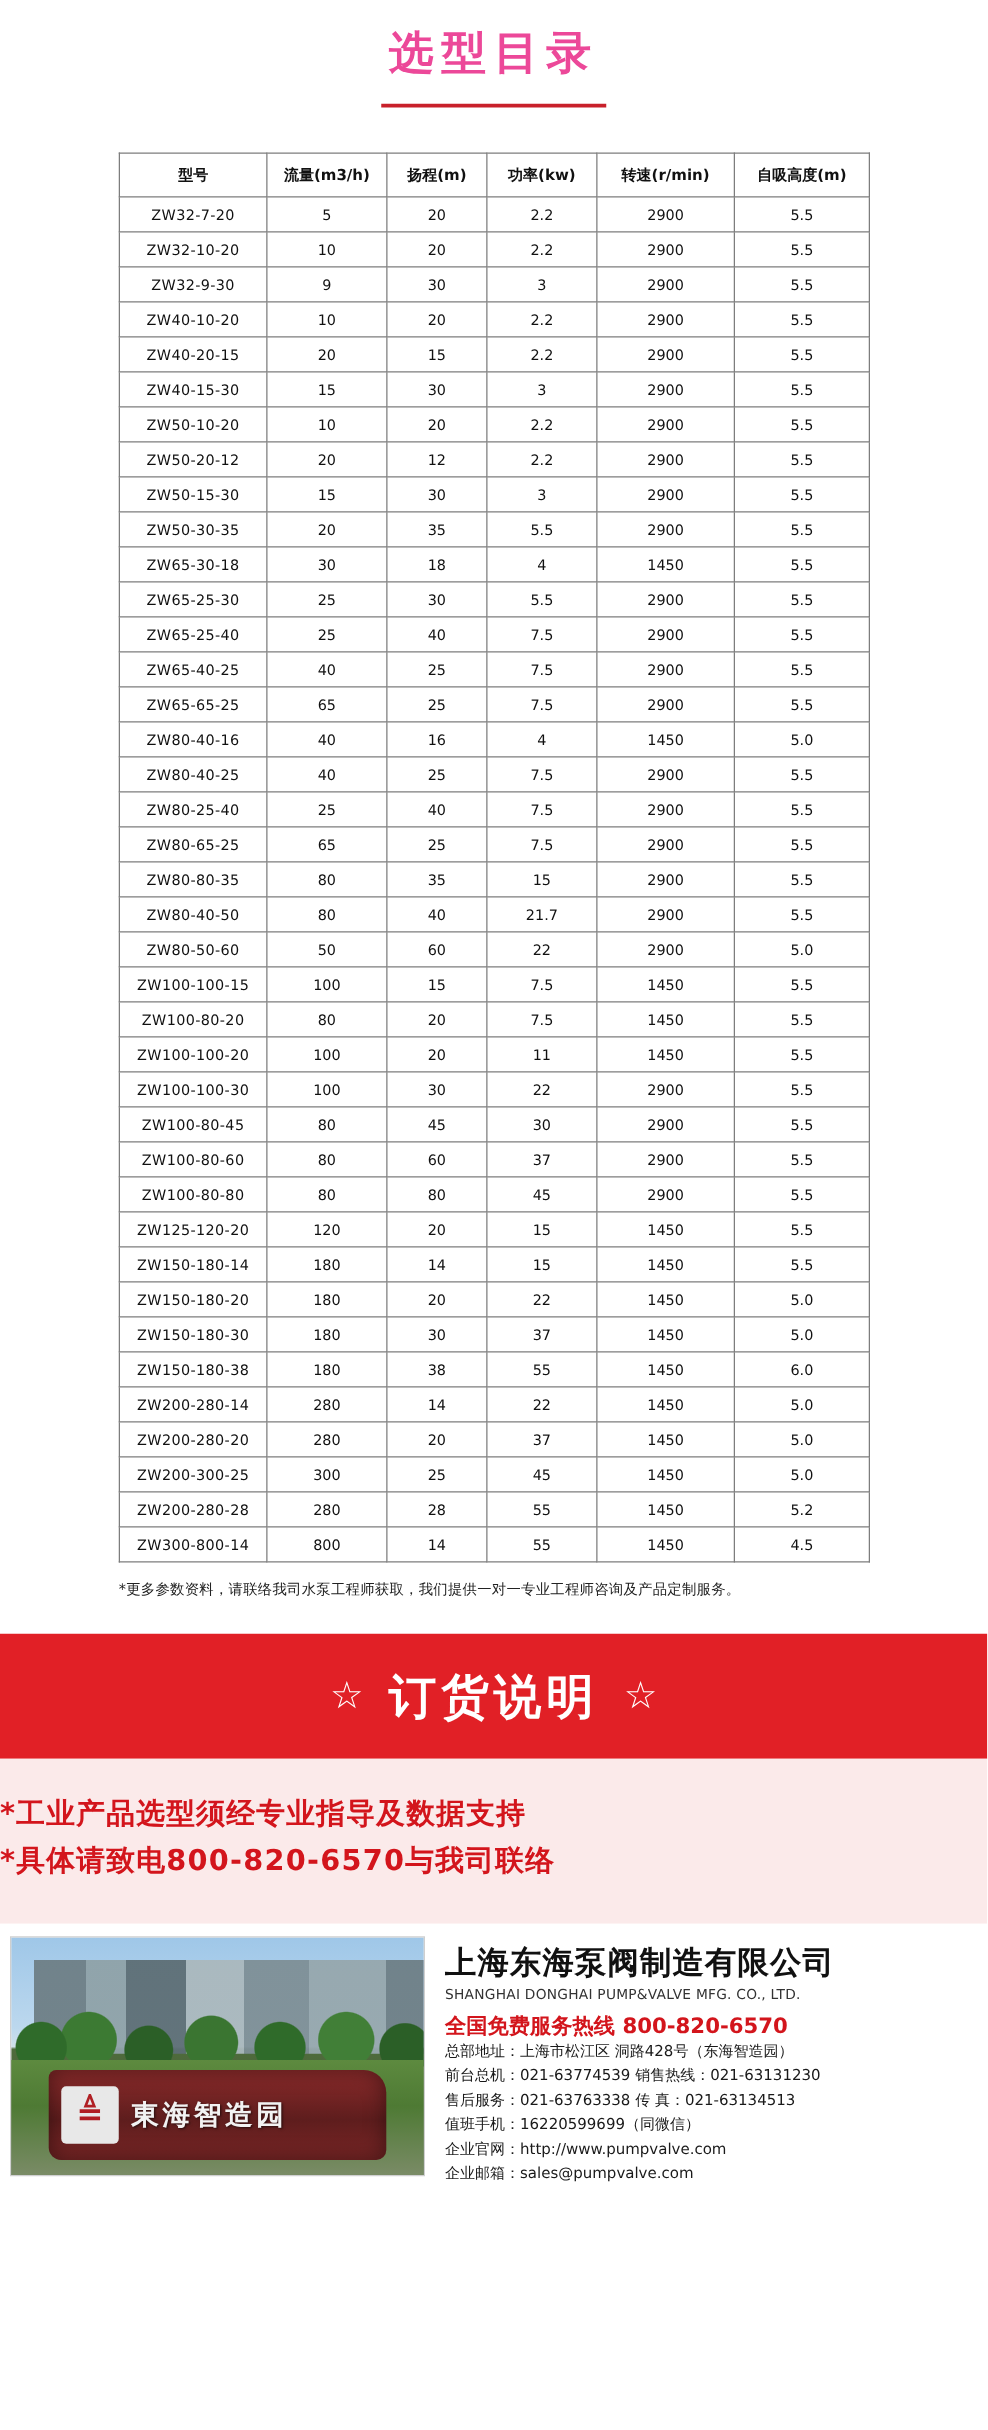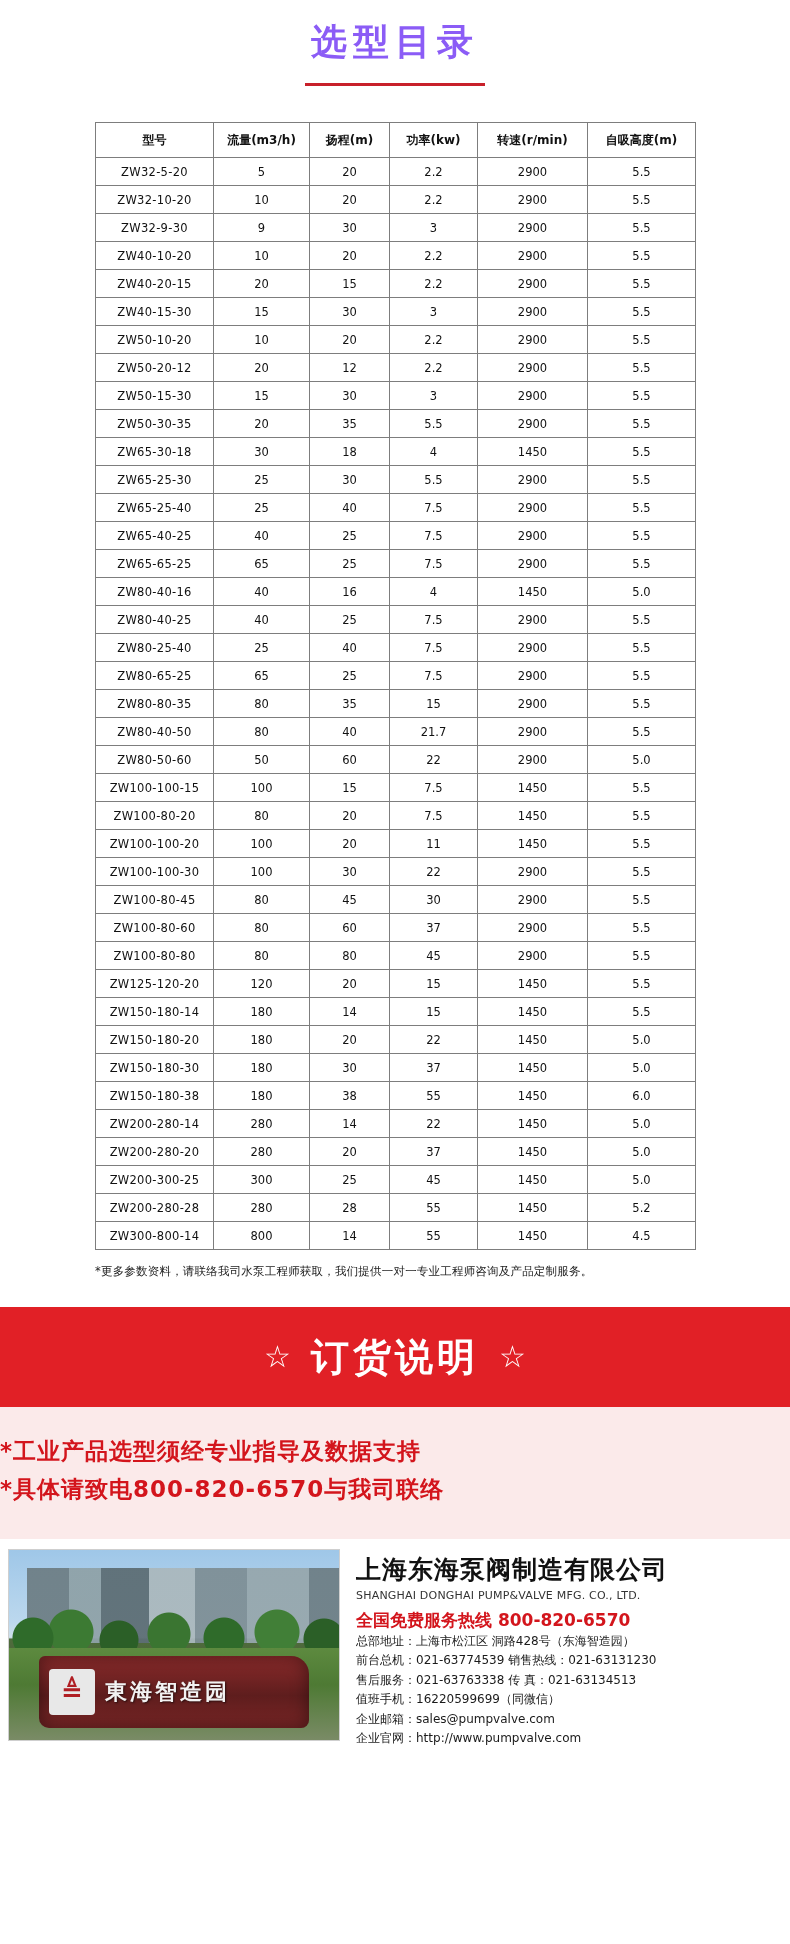--- a/index.html
+++ b/index.html
@@ -22,21 +22,21 @@
 
   
   .title-block {
     padding-top: 18px;
     text-align: center;
   }
   .title-text {
     font-size: 36px;
     font-weight: bold;
     letter-spacing: 6px;
-    color: #8b5cf6;
+    color: #ec4899;
     font-family: "DejaVu Sans", sans-serif;
   }
   .title-rule {
     width: 180px;
     height: 3px;
     background: #c8202a;
     margin: 16px auto 0 auto;
   }
 
   
@@ -266,21 +266,21 @@
           <th>型号</th>
           <th>流量(m3/h)</th>
           <th>扬程(m)</th>
           <th>功率(kw)</th>
           <th>转速(r/min)</th>
           <th>自吸高度(m)</th>
         </tr>
       </thead>
       <tbody id="spec-body">
           <tr>
-            <td class="model">ZW32-5-20</td>
+            <td class="model">ZW32-7-20</td>
             <td>5</td>
             <td>20</td>
             <td>2.2</td>
             <td>2900</td>
             <td>5.5</td>
           </tr>
           <tr>
             <td class="model">ZW32-10-20</td>
             <td>10</td>
             <td>20</td>
@@ -616,19 +616,19 @@
 
     <div class="footer-info">
       <div class="company-cn">上海东海泵阀制造有限公司</div>
       <div class="company-en">SHANGHAI DONGHAI PUMP&amp;VALVE MFG. CO., LTD.</div>
       <div class="hotline">全国免费服务热线  800-820-6570</div>
       <div id="contact-lines">
           <div class="contact-line">总部地址：上海市松江区  洞路428号（东海智造园）</div>
           <div class="contact-line">前台总机：021-63774539     销售热线：021-63131230</div>
           <div class="contact-line">售后服务：021-63763338   传    真：021-63134513</div>
           <div class="contact-line">值班手机：16220599699（同微信）</div>
+          <div class="contact-line">企业官网：http://www.pumpvalve.com</div>
           <div class="contact-line">企业邮箱：sales@pumpvalve.com</div>
-          <div class="contact-line">企业官网：http://www.pumpvalve.com</div>
         </div>
     </div>
   </div>
 
 </div>
 
 </body></html>

